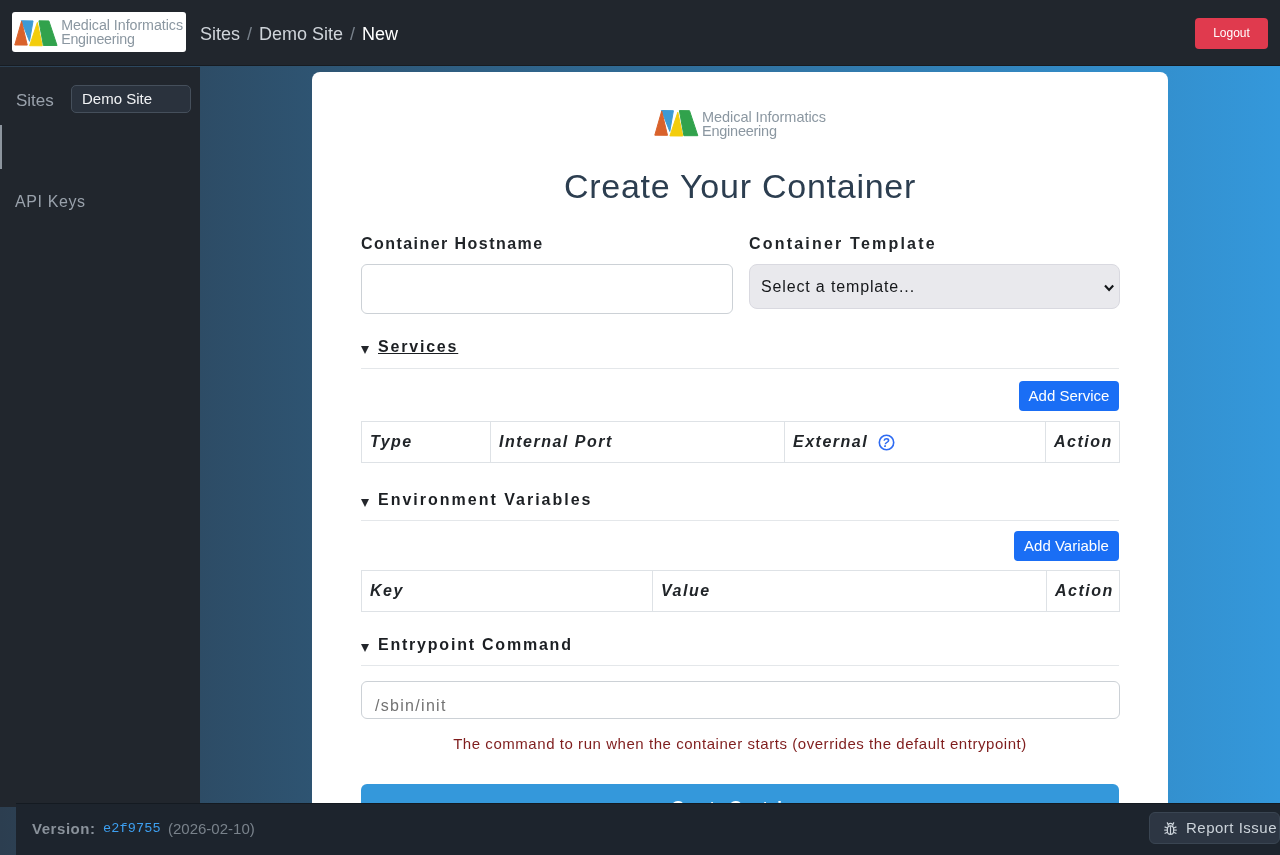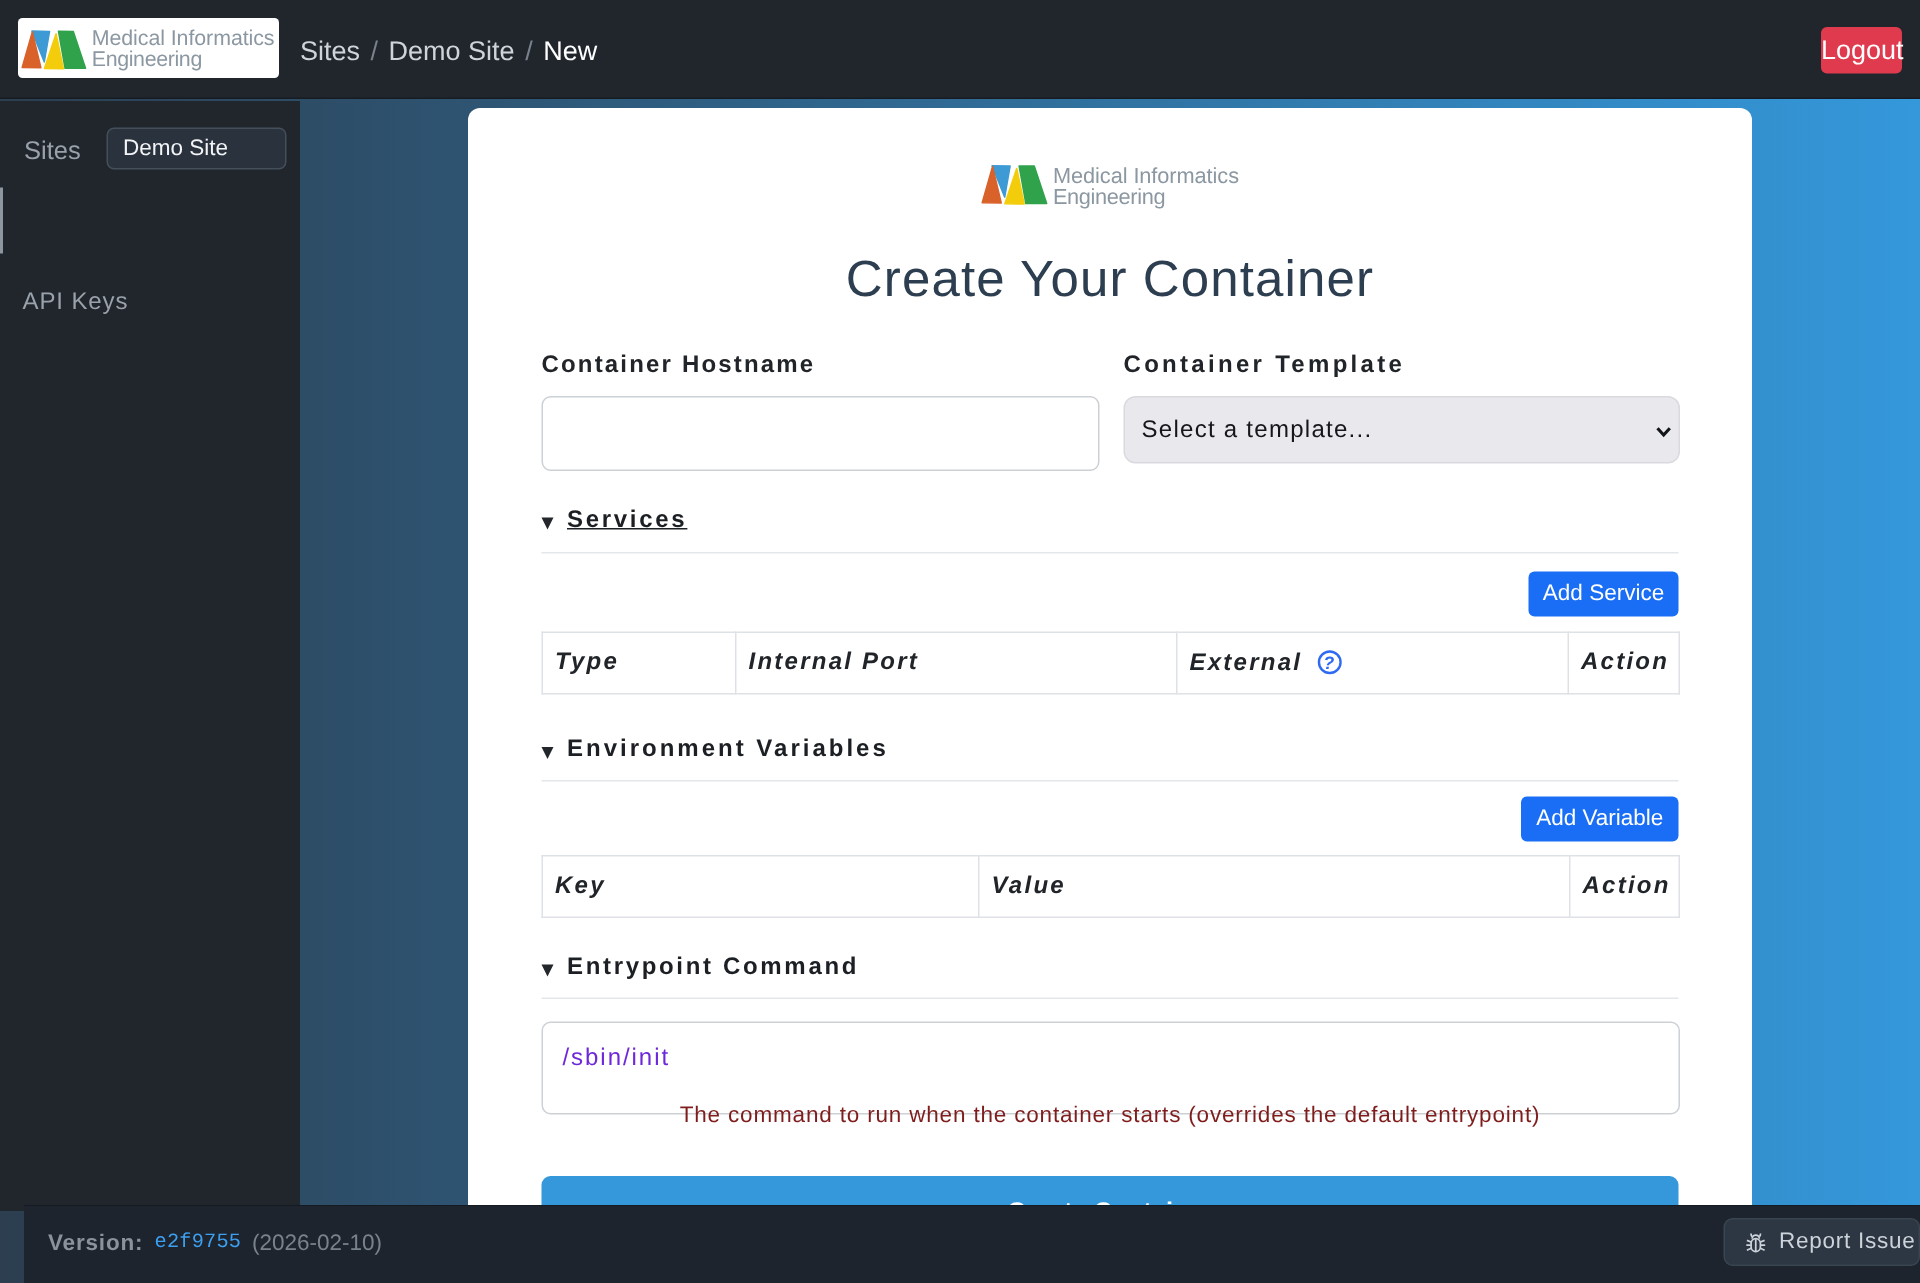--- a/index.html
+++ b/index.html
@@ -15,22 +15,22 @@
   }
   .logobox {
     position:absolute; left:12px; top:12px; width:174px; height:40px;
     background:#fff; border-radius:3px;
   }
   .logobox svg { position:absolute; left:1px; top:4px; }
   .crumbs { position:absolute; left:200px; top:24px; font-size:18px; color:#cfd4da; white-space:nowrap; }
   .crumbs .sep { color:#79828c; padding:0 7px; }
   .crumbs .cur { color:#ffffff; }
   .logout {
-    position:absolute; right:12px; top:18px; width:54px; height:31px;
-    background:#e03a4e; color:#fff; font-size:18px; line-height:31px;
+    position:absolute; right:12px; top:18px; width:73px; height:31px;
+    background:#e03a4e; color:#fff; font-size:12px; line-height:31px;
     text-align:center; border-radius:4px;
   }
   
   .sidebar {
     position:fixed; left:0; top:67px; width:200px; height:740px;
     background:#21262d; z-index:20;
   }
   .side-sites { position:absolute; left:16px; top:24px; font-size:17px; color:#99a1ab; }
   .side-select {
     position:absolute; left:71px; top:18px; width:120px; height:28px;
@@ -166,21 +166,21 @@
       <tr>
         <th>Key</th>
         <th>Value</th>
         <th>Action</th>
       </tr>
 </tbody>
   </table>
 
 <div class="summ" style="left:361px; top:636px;"><span class="mk"></span><span style="letter-spacing:1.78px;">Entrypoint Command</span></div>
 <div class="hr" style="top:665px;"></div>
-<div class="inp" style="left:361px; top:681px; width:759px; height:62px; line-height:47px; padding-left:13px; letter-spacing:1.3px; color:#6d28d9;">/sbin/init</div>
+<div class="inp" style="left:361px; top:681px; width:759px; height:38px; line-height:47px; padding-left:13px; letter-spacing:1.3px; color:#737373;">/sbin/init</div>
 <div class="help">The command to run when the container starts (overrides the default entrypoint)</div>
 <div class="create">Create Container</div>
 
 <div class="navbar">
   <div class="logobox">
     <svg width="172" height="36" viewBox="0 0 175 36">
       <g transform="translate(1,4)">
         <polygon fill="#3d9ad4" stroke="#3d9ad4" stroke-width="1" stroke-linejoin="round" points="7.4,0.5 19.4,0.7 15.8,21.4"></polygon>
         <polygon fill="#d9622b" stroke="#d9622b" stroke-width="1" stroke-linejoin="round" points="7.7,1.0 0.8,25.2 13.5,25.3"></polygon>
         <polygon fill="#f3cd0c" stroke="#f3cd0c" stroke-width="1" stroke-linejoin="round" points="23.8,2.3 15.9,25.9 28.8,26.0"></polygon>

